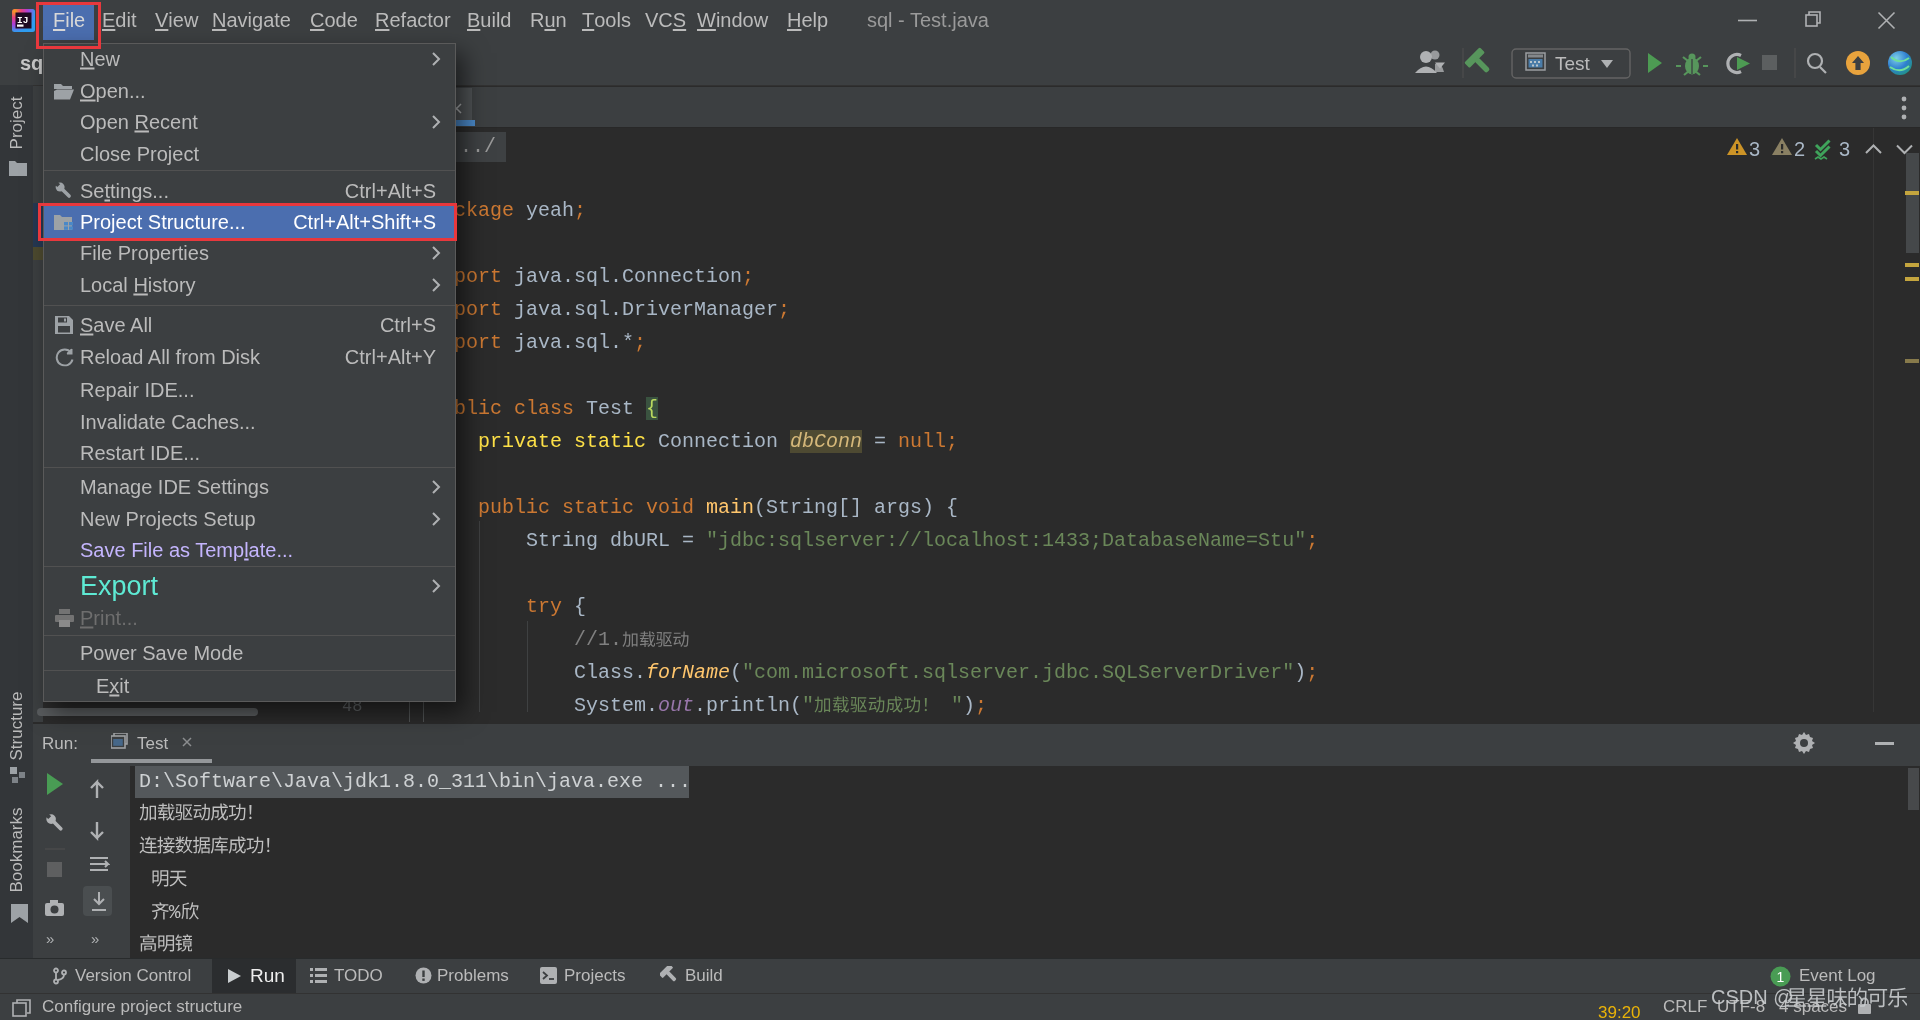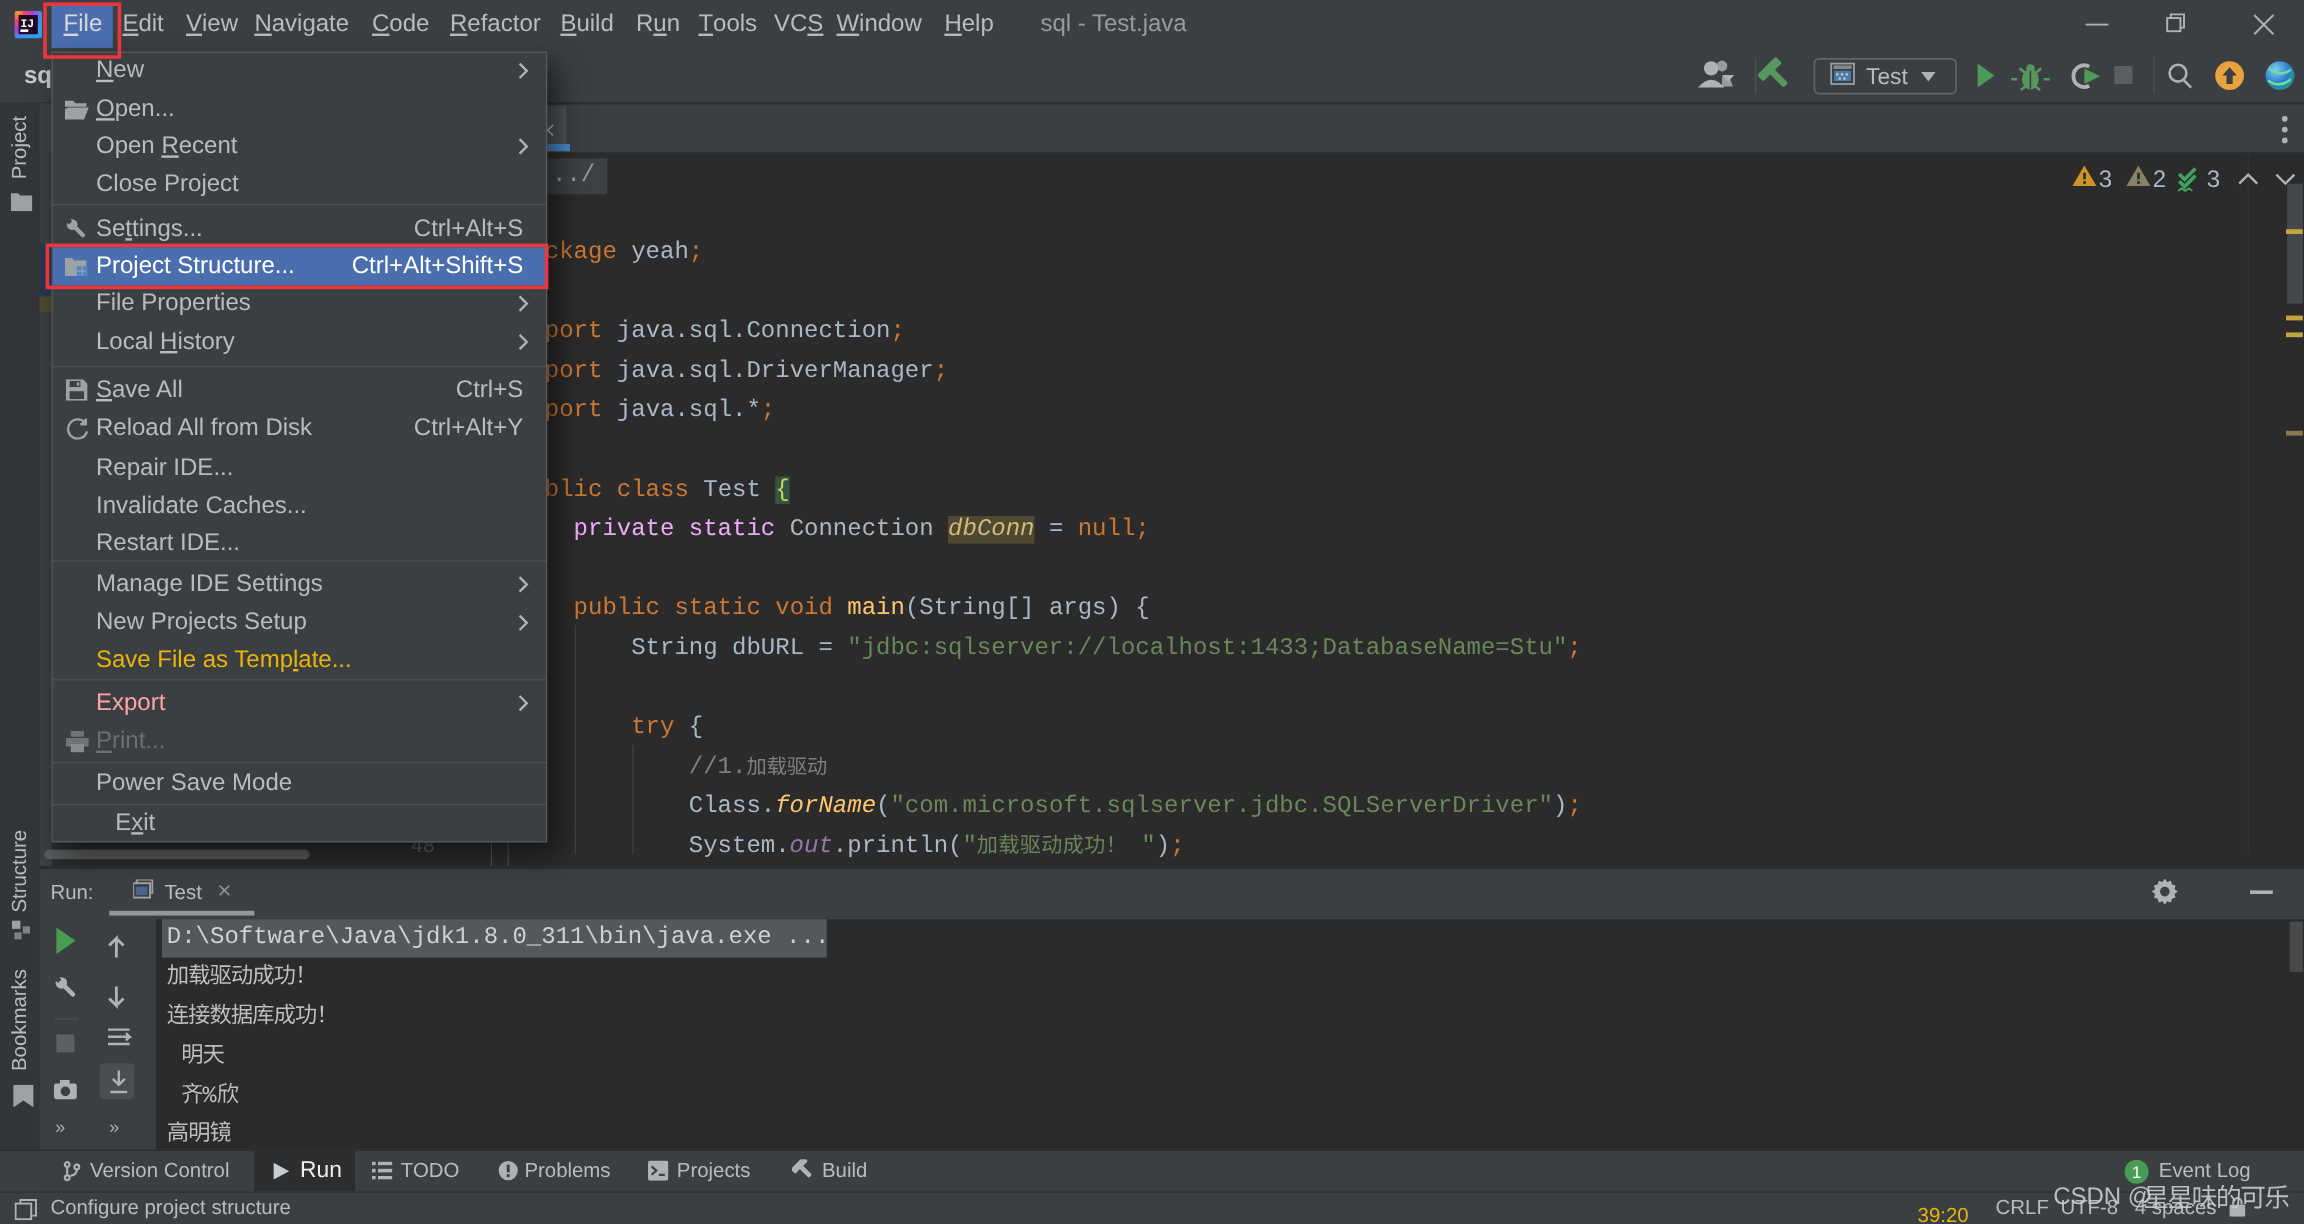--- a/index.html
+++ b/index.html
@@ -142,21 +142,21 @@
   </svg>
 <div class="abs mono" style="left:452px;top:132px;width:54px;height:30px;background:#3e4143;color:#999999;line-height:30px;padding-left:8px">../</div>
 <div class="abs" style="left:479px;top:521px;width:1px;height:191px;background:#3f4142"></div>
 <div class="abs" style="left:527px;top:621px;width:1px;height:91px;background:#3f4142"></div>
 <div class="abs" style="left:1873px;top:128px;width:1px;height:584px;background:#363636"></div>
 <div class="abs mono" style="left:430px;top:194px;height:33px;color:#a9b7c6"><span style="color:#cc7832">package</span> yeah<span style="color:#cc7832">;</span></div>
 <div class="abs mono" style="left:430px;top:260px;height:33px;color:#a9b7c6"><span style="color:#cc7832">import</span> java.sql.Connection<span style="color:#cc7832">;</span></div>
 <div class="abs mono" style="left:430px;top:293px;height:33px;color:#a9b7c6"><span style="color:#cc7832">import</span> java.sql.DriverManager<span style="color:#cc7832">;</span></div>
 <div class="abs mono" style="left:430px;top:326px;height:33px;color:#a9b7c6"><span style="color:#cc7832">import</span> java.sql.*<span style="color:#cc7832">;</span></div>
 <div class="abs mono" style="left:430px;top:392px;height:33px;color:#a9b7c6"><span style="color:#cc7832">public class</span> Test <span style="background:#3a5340;color:#b9d95f">{</span></div>
-<div class="abs mono" style="left:478px;top:425px;height:33px;color:#a9b7c6"><span style="color:#f0abfc">private static</span> Connection <span style="background:#4e4a32;color:#d5b87a;font-style:italic">dbConn</span> = <span style="color:#cc7832">null</span><span style="color:#cc7832">;</span></div>
+<div class="abs mono" style="left:478px;top:425px;height:33px;color:#a9b7c6"><span style="color:#fde047">private static</span> Connection <span style="background:#4e4a32;color:#d5b87a;font-style:italic">dbConn</span> = <span style="color:#cc7832">null</span><span style="color:#cc7832">;</span></div>
 <div class="abs mono" style="left:478px;top:491px;height:33px;color:#a9b7c6"><span style="color:#cc7832">public static void</span> <span style="color:#ffc66d">main</span>(String[] args) {</div>
 <div class="abs mono" style="left:526px;top:524px;height:33px;color:#a9b7c6">String dbURL = <span style="color:#6a8759">"jdbc:sqlserver://localhost:1433;DatabaseName=Stu"</span><span style="color:#cc7832">;</span></div>
 <div class="abs mono" style="left:526px;top:590px;height:33px;color:#a9b7c6"><span style="color:#cc7832">try</span> {</div>
 <div class="abs mono" style="left:574px;top:623px;height:33px;color:#808080">//1.<span style="color:#808080"><svg class="cjk" width="67" height="18" viewBox="0 0 67 18" fill="currentColor">
         <path transform="translate(0.0,14.6) scale(0.01700,-0.01700)" d="M605.4102783203125 81.101318359375H877.19970703125V8.8096923828125H605.4102783203125ZM53.4898681640625 650.500732421875H437.5491943359375V577.4290771484375H53.4898681640625ZM571.51953125 715.500732421875H913.140380859375V-57.2901611328125H837.898681640625V643.2091064453125H644.0311279296875V-64.68017578125H571.51953125ZM417.798828125 650.500732421875H490.48046875Q490.48046875 650.500732421875 490.48046875 643.0756225585938Q490.48046875 635.6505126953125 490.48046875 626.5553588867188Q490.48046875 617.460205078125 490.0904541015625 612.1201171875Q487.0904541015625 445.3603515625 483.89544677734375 331.00543212890625Q480.700439453125 216.6505126953125 476.00543212890625 144.45550537109375Q471.3104248046875 72.260498046875 463.61541748046875 33.200439453125Q455.92041015625 -5.859619140625 443.92041015625 -22.0296630859375Q430.4102783203125 -41.4898681640625 415.18017578125 -49.719970703125Q399.9500732421875 -57.9500732421875 377.6099853515625 -60.900146484375Q357.0499267578125 -63.8502197265625 324.74493408203125 -63.6302490234375Q292.43994140625 -63.4102783203125 258.659912109375 -61.1903076171875Q257.659912109375 -44.43994140625 252.259765625 -23.0694580078125Q246.859619140625 -1.698974609375 236.7894287109375 14.0513916015625Q272.3292236328125 11.44140625 302.0390625 10.74639892578125Q331.7489013671875 10.0513916015625 345.138916015625 10.0513916015625Q356.138916015625 9.44140625 364.138916015625 12.721435546875Q372.138916015625 16.00146484375 378.5289306640625 25.781494140625Q387.138916015625 37.3914794921875 393.2489013671875 73.721435546875Q399.35888671875 110.0513916015625 403.9688720703125 180.12628173828125Q408.578857421875 250.201171875 411.6888427734375 361.3509521484375Q414.798828125 472.500732421875 417.798828125 632.92041015625ZM195.47900390625 826.580322265625H268.940673828125Q268.3306884765625 688.219970703125 264.02569580078125 556.2948608398438Q259.720703125 424.3697509765625 243.1107177734375 306.06475830078125Q226.500732421875 187.759765625 189.28076171875 89.45477294921875Q152.060791015625 -8.8502197265625 86.2308349609375 -80.9703369140625Q80.1107177734375 -72.1201171875 70.04052734375 -62.40484619140625Q59.9703369140625 -52.6895751953125 48.92510986328125 -43.75433349609375Q37.8798828125 -34.819091796875 28.419677734375 -29.3089599609375Q78.299560546875 23.0810546875 109.87445068359375 93.0709228515625Q141.4493408203125 163.060791015625 159.1092529296875 246.57562255859375Q176.7691650390625 330.0904541015625 184.40411376953125 424.38531494140625Q192.0390625 518.68017578125 193.759033203125 620.2901611328125Q195.47900390625 721.900146484375 195.47900390625 826.580322265625Z"></path>
         <path transform="translate(16.8,14.6) scale(0.01700,-0.01700)" d="M736 784.1700439453125 789.541259765625 819.28076171875Q812.5911865234375 801.3306884765625 836.7261352539062 778.880615234375Q860.861083984375 756.4305419921875 881.8860473632812 733.8704833984375Q902.9110107421875 711.3104248046875 914.52099609375 692.5303955078125L858.2496337890625 653.07958984375Q840.8096923828125 681.0296630859375 805.6497802734375 718.3447875976562Q770.4898681640625 755.659912109375 736 784.1700439453125ZM53.8096923828125 613.720703125H950.8502197265625V552.739501953125H53.8096923828125ZM105.2496337890625 759.8408203125H545.2698974609375V699.6396484375H105.2496337890625ZM296.018798828125 840.580322265625H368.140380859375V582.659912109375H296.018798828125ZM608.619384765625 838.7503662109375H683.301025390625Q681.740966796875 695.9609375 688.7058715820312 568.7861938476562Q695.6707763671875 441.6114501953125 710.66064453125 337.781494140625Q725.6505126953125 233.9515380859375 747.6653442382812 158.3914794921875Q769.68017578125 82.8314208984375 798.8299560546875 41.9913330078125Q827.979736328125 1.1512451171875 862.5694580078125 1.1512451171875Q881.279296875 1.1512451171875 890.4142456054688 38.0311279296875Q899.5491943359375 74.9110107421875 903.5491943359375 162.5506591796875Q914.7894287109375 150.7503662109375 932.0647583007812 140.1201171875Q949.340087890625 129.4898681640625 962.7503662109375 123.979736328125Q957.020263671875 49.2496337890625 945.1201171875 6.55462646484375Q933.219970703125 -36.140380859375 912.259765625 -53.8603515625Q891.299560546875 -71.580322265625 856.279296875 -71.580322265625Q809.379150390625 -71.580322265625 772.819091796875 -38.8502197265625Q736.259033203125 -6.1201171875 709.259033203125 54.08502197265625Q682.259033203125 114.2901611328125 663.1240844726562 197.49530029296875Q643.9891357421875 280.700439453125 632.0491943359375 382.34552001953125Q620.1092529296875 483.9906005859375 614.6693115234375 599.4055786132812Q609.2293701171875 714.820556640625 608.619384765625 838.7503662109375ZM838.8892822265625 500.539794921875 905.6707763671875 481.3994140625Q872.8907470703125 367.71923828125 823.5857543945312 262.58428955078125Q774.28076171875 157.4493408203125 708.4757690429688 69.59442138671875Q642.6707763671875 -18.260498046875 559.500732421875 -81.820556640625Q550.6005859375 -70.020263671875 535.6052856445312 -55.35491943359375Q520.6099853515625 -40.6895751953125 506.8096923828125 -30.83935546875Q586.2496337890625 25.6505126953125 650.1045532226562 109.1903076171875Q713.95947265625 192.7301025390625 761.5093994140625 292.93994140625Q809.059326171875 393.1497802734375 838.8892822265625 500.539794921875ZM69.2496337890625 452.5303955078125H582.51953125V390.939208984375H69.2496337890625ZM332.6490478515625 359.6895751953125H403.2105712890625V-75.7503662109375H332.6490478515625ZM121.0093994140625 200.259033203125Q119.2293701171875 208.1591796875 115.3892822265625 220.7894287109375Q111.5491943359375 233.419677734375 107.12408447265625 246.63494873046875Q102.698974609375 259.8502197265625 97.7489013671875 268.92041015625Q109.698974609375 271.700439453125 121.06402587890625 285.11541748046875Q132.4290771484375 298.5303955078125 144.2091064453125 319.3603515625Q152.9891357421875 332.9703369140625 171.68414306640625 369.020263671875Q190.379150390625 405.0701904296875 211.2691650390625 453.2301025390625Q232.1591796875 501.3900146484375 247.1591796875 550.8299560546875L321.28076171875 530.9095458984375Q300.3306884765625 477.07958984375 274.820556640625 423.9696044921875Q249.3104248046875 370.859619140625 221.99530029296875 323.94464111328125Q194.68017578125 277.0296630859375 167.340087890625 239.5897216796875V237.8096923828125Q167.340087890625 237.8096923828125 160.41497802734375 234.05462646484375Q153.4898681640625 230.299560546875 144.17474365234375 224.37445068359375Q134.859619140625 218.4493408203125 127.93450927734375 212.02423095703125Q121.0093994140625 205.59912109375 121.0093994140625 200.259033203125ZM121.0093994140625 200.259033203125V256.9500732421875L162.31982421875 278.5303955078125H562.31982421875L561.9298095703125 214.2091064453125H201.739501953125Q170.07958984375 214.2091064453125 149.04449462890625 210.319091796875Q128.0093994140625 206.4290771484375 121.0093994140625 200.259033203125ZM64.859619140625 91.940673828125Q128.0296630859375 96.7706298828125 212.419677734375 103.90557861328125Q296.8096923828125 111.04052734375 392.72467041015625 119.5904541015625Q488.6396484375 128.140380859375 585.07958984375 137.1903076171875L584.6895751953125 74.6490478515625Q492.6396484375 65.4290771484375 399.69970703125 55.90411376953125Q306.759765625 46.379150390625 222.6497802734375 38.0491943359375Q138.539794921875 29.71923828125 72.5897216796875 22.499267578125Z"></path>
         <path transform="translate(33.6,14.6) scale(0.01700,-0.01700)" d="M344.6787109375 372.8704833984375H411.56005859375Q411.56005859375 372.8704833984375 411.36505126953125 360.88531494140625Q411.1700439453125 348.900146484375 410.1700439453125 341.56005859375Q402.1201171875 214.5101318359375 393.7901611328125 136.81512451171875Q385.460205078125 59.1201171875 374.740234375 17.9500732421875Q364.020263671875 -23.219970703125 348.4102783203125 -39.3900146484375Q335.68017578125 -54.68017578125 320.4500732421875 -60.740234375Q305.219970703125 -66.80029296875 282.8798828125 -68.9703369140625Q264.31982421875 -70.140380859375 231.62481689453125 -69.72540283203125Q198.9298095703125 -69.3104248046875 162.9298095703125 -67.0904541015625Q161.9298095703125 -52.68017578125 156.8096923828125 -35.12481689453125Q151.6895751953125 -17.5694580078125 142.7894287109375 -3.939208984375Q180.279296875 -7.5491943359375 211.5491943359375 -8.5491943359375Q242.819091796875 -9.5491943359375 256.2091064453125 -9.5491943359375Q269.4290771484375 -9.5491943359375 277.73406982421875 -7.35418701171875Q286.0390625 -5.1591796875 292.4290771484375 2.2308349609375Q303.8690185546875 14.4508056640625 313.3089599609375 52.28076171875Q322.7489013671875 90.1107177734375 330.49383544921875 164.68560791015625Q338.23876953125 239.260498046875 344.6787109375 360.80029296875ZM30.179443359375 148.6707763671875Q81.619384765625 159.940673828125 150.8892822265625 177.54052734375Q220.1591796875 195.140380859375 293.4290771484375 214.240234375L299.7691650390625 156.2091064453125Q233.059326171875 137.71923828125 167.179443359375 119.42437744140625Q101.299560546875 101.1295166015625 45.4696044921875 85.859619140625ZM68.0093994140625 796.2105712890625H331.83935546875V731.3292236328125H68.0093994140625ZM304.9688720703125 797.380615234375H371.240234375Q368.020263671875 744.820556640625 363.1903076171875 685.9305419921875Q358.3603515625 627.04052734375 353.33538818359375 568.54052734375Q348.3104248046875 510.04052734375 342.89544677734375 457.6505126953125Q337.48046875 405.260498046875 332.48046875 365.700439453125L265.379150390625 361.9906005859375Q270.9891357421875 403.7706298828125 277.01409912109375 457.57562255859375Q283.0390625 511.380615234375 288.56402587890625 570.2955932617188Q294.0889892578125 629.2105712890625 298.4189453125 688.0155639648438Q302.7489013671875 746.820556640625 304.9688720703125 797.380615234375ZM103.59912109375 655.859619140625 168.4305419921875 651.6895751953125Q164.820556640625 597.3494873046875 159.7105712890625 534.179443359375Q154.6005859375 471.0093994140625 148.68560791015625 412.53436279296875Q142.7706298828125 354.059326171875 136.5506591796875 310.8892822265625H71.499267578125Q78.1092529296875 355.4493408203125 84.21923828125 415.42437744140625Q90.3292236328125 475.3994140625 95.5491943359375 538.7644653320312Q100.7691650390625 602.1295166015625 103.59912109375 655.859619140625ZM97.19970703125 372.48046875H361.1888427734375V310.8892822265625H97.19970703125ZM939.04052734375 782.2105712890625V712.819091796875H527.76123046875V29.3509521484375H960.7503662109375V-39.04052734375H457.419677734375V782.2105712890625ZM560.3603515625 595.8892822265625 614.5615234375 629.780029296875Q660.2713623046875 572.900146484375 707.76123046875 507.9102783203125Q755.2510986328125 442.92041015625 798.7160034179688 377.04052734375Q842.180908203125 311.16064453125 877.7308349609375 251.19573974609375Q913.28076171875 191.2308349609375 935.720703125 143.0108642578125L875.83935546875 101.219970703125Q854.179443359375 150.0499267578125 819.4095458984375 211.099853515625Q784.6396484375 272.1497802734375 741.6497802734375 339.22467041015625Q698.659912109375 406.299560546875 652.3650512695312 472.0694580078125Q606.0701904296875 537.83935546875 560.3603515625 595.8892822265625ZM833.4493408203125 654.31982421875 901.620849609375 637.5694580078125Q866.3509521484375 530.859619140625 820.1910400390625 428.5897216796875Q774.0311279296875 326.31982421875 720.4562377929688 236.7698974609375Q666.88134765625 147.219970703125 608.3914794921875 78.340087890625Q602.88134765625 85.240234375 592.2261352539062 94.0904541015625Q581.5709228515625 102.940673828125 570.5256958007812 111.90087890625Q559.48046875 120.861083984375 550.580322265625 126.3712158203125Q609.5101318359375 190.52099609375 661.719970703125 275.1707763671875Q713.9298095703125 359.820556640625 757.8346557617188 456.88531494140625Q801.739501953125 553.9500732421875 833.4493408203125 654.31982421875Z"></path>
         <path transform="translate(50.4,14.6) scale(0.01700,-0.01700)" d="M507.4898681640625 609.0108642578125H908.9095458984375V537.1092529296875H507.4898681640625ZM871.9486083984375 609.0108642578125H945.020263671875Q945.020263671875 609.0108642578125 945.020263671875 601.8907470703125Q945.020263671875 594.7706298828125 944.8252563476562 585.8704833984375Q944.6302490234375 576.9703369140625 944.6302490234375 571.020263671875Q939.80029296875 416.3603515625 934.580322265625 309.44537353515625Q929.3603515625 202.5303955078125 922.640380859375 134.2503662109375Q915.92041015625 65.9703369140625 906.8104248046875 27.80029296875Q897.700439453125 -10.3697509765625 884.48046875 -26.539794921875Q869.3603515625 -46.3900146484375 852.8252563476562 -54.42510986328125Q836.2901611328125 -62.460205078125 811.9500732421875 -65.4102783203125Q788.780029296875 -67.3603515625 750.9251098632812 -67.140380859375Q713.0701904296875 -66.92041015625 673.240234375 -64.0904541015625Q671.8502197265625 -47.7301025390625 665.9500732421875 -27.05462646484375Q660.0499267578125 -6.379150390625 649.979736328125 9.5911865234375Q692.3494873046875 5.981201171875 728.1942749023438 5.17620849609375Q764.0390625 4.3712158203125 780.0390625 4.3712158203125Q793.259033203125 3.76123046875 802.47900390625 6.84625244140625Q811.698974609375 9.9312744140625 819.0889892578125 18.7113037109375Q829.5289306640625 30.9312744140625 837.35888671875 66.45623779296875Q845.1888427734375 101.981201171875 851.3237915039062 168.5311279296875Q857.458740234375 235.0810546875 862.2886962890625 339.0709228515625Q867.11865234375 443.060791015625 871.9486083984375 592.4305419921875ZM652.5086669921875 822.9703369140625H726.9703369140625Q726.3603515625 718.4898681640625 723.5553588867188 614.2246704101562Q720.7503662109375 509.95947265625 710.3353881835938 410.5694580078125Q699.92041015625 311.179443359375 677.8104248046875 221.239501953125Q655.700439453125 131.299560546875 616.5654907226562 55.16461181640625Q577.4305419921875 -20.9703369140625 516.6005859375 -78.7503662109375Q510.48046875 -69.5101318359375 500.21527099609375 -59.29486083984375Q489.9500732421875 -49.07958984375 479.099853515625 -39.64434814453125Q468.2496337890625 -30.2091064453125 458.3994140625 -24.9189453125Q516.499267578125 27.9110107421875 552.879150390625 99.14581298828125Q589.259033203125 170.380615234375 609.7239379882812 255.33538818359375Q630.1888427734375 340.2901611328125 639.1287841796875 434.08502197265625Q648.0687255859375 527.8798828125 650.2886962890625 626.5499267578125Q652.5086669921875 725.219970703125 652.5086669921875 822.9703369140625ZM89.419677734375 758.04052734375H476.0499267578125V690.819091796875H89.419677734375ZM53.759765625 519.8907470703125H494.2698974609375V451.1092529296875H53.759765625ZM348.1295166015625 347.979736328125 409.8408203125 364.7301025390625Q429.060791015625 320.460205078125 448.8907470703125 268.88531494140625Q468.720703125 217.3104248046875 485.85565185546875 169.1505126953125Q502.9906005859375 120.9906005859375 511.820556640625 86.380615234375L445.9891357421875 63.8502197265625Q437.5491943359375 99.68017578125 421.499267578125 148.53509521484375Q405.4493408203125 197.3900146484375 386.20440673828125 249.85491943359375Q366.95947265625 302.31982421875 348.1295166015625 347.979736328125ZM89.56005859375 43.2091064453125 83.7098388671875 106.6505126953125 121.580322265625 133.5709228515625 449.2901611328125 202.5911865234375Q450.68017578125 188.0108642578125 453.82525634765625 168.78546142578125Q456.9703369140625 149.56005859375 459.92041015625 137.9298095703125Q367.48046875 117.19970703125 305.17547607421875 102.859619140625Q242.8704833984375 88.51953125 203.39544677734375 79.0694580078125Q163.92041015625 69.619384765625 141.66534423828125 63.059326171875Q119.4102783203125 56.499267578125 107.960205078125 52.13421630859375Q96.5101318359375 47.7691650390625 89.56005859375 43.2091064453125ZM89.1700439453125 43.819091796875Q87.3900146484375 51.71923828125 83.35491943359375 64.54449462890625Q79.31982421875 77.3697509765625 74.39471435546875 90.780029296875Q69.4696044921875 104.1903076171875 65.1295166015625 113.260498046875Q77.4696044921875 116.820556640625 87.94464111328125 135.56549072265625Q98.419677734375 154.3104248046875 111.0296630859375 183.140380859375Q117.0296630859375 196.7503662109375 128.2496337890625 228.580322265625Q139.4696044921875 260.4102783203125 153.10455322265625 303.3502197265625Q166.739501953125 346.2901611328125 179.5694580078125 395.7301025390625Q192.3994140625 445.1700439453125 201.2293701171875 493.6099853515625L274.6910400390625 470.4696044921875Q259.4710693359375 403.6396484375 237.88604736328125 334.50469970703125Q216.301025390625 265.3697509765625 191.71600341796875 201.84478759765625Q167.1309814453125 138.31982421875 141.52099609375 86.8798828125V85.099853515625Q141.52099609375 85.099853515625 133.620849609375 80.95477294921875Q125.720703125 76.8096923828125 115.34552001953125 70.299560546875Q104.9703369140625 63.7894287109375 97.0701904296875 56.779296875Q89.1700439453125 49.7691650390625 89.1700439453125 43.819091796875Z"></path>
       </svg></span></div>
 <div class="abs mono" style="left:574px;top:656px;height:33px;color:#a9b7c6">Class.<span style="color:#ffc66d;font-style:italic">forName</span>(<span style="color:#6a8759">"com.microsoft.sqlserver.jdbc.SQLServerDriver"</span>)<span style="color:#cc7832">;</span></div>
@@ -443,25 +443,25 @@
     <svg width="10" height="16" viewBox="0 0 10 16" style="position:absolute;right:14px;top:50%;transform:translateY(-50%)">
       <path d="M2 2 l6 6 -6 6" stroke="#afb1b3" stroke-width="2" fill="none"></path>
     </svg>
   </div>
 <div class="abs" style="left:44px;top:503px;width:411px;height:32px;font-size:20px;color:#bbbbbb;z-index:41">
     <span style="position:absolute;left:36px;top:50%;transform:translateY(-50%)">New Projects Setup</span>
     <svg width="10" height="16" viewBox="0 0 10 16" style="position:absolute;right:14px;top:50%;transform:translateY(-50%)">
       <path d="M2 2 l6 6 -6 6" stroke="#afb1b3" stroke-width="2" fill="none"></path>
     </svg>
   </div>
-<div class="abs" style="left:44px;top:534px;width:411px;height:32px;font-size:20px;color:#eab308;z-index:41">
+<div class="abs" style="left:44px;top:534px;width:411px;height:32px;font-size:20px;color:#c4b5fd;z-index:41">
     <span style="position:absolute;left:36px;top:50%;transform:translateY(-50%)">Save File as Temp<u>l</u>ate...</span>
   </div>
 <div class="abs" style="left:44px;top:566px;width:411px;height:1px;background:#515151;z-index:41"></div>
-<div class="abs" style="left:44px;top:570px;width:411px;height:32px;font-size:20px;color:#fca5a5;z-index:41">
+<div class="abs" style="left:44px;top:570px;width:411px;height:32px;font-size:27px;color:#5eead4;z-index:41">
     <span style="position:absolute;left:36px;top:50%;transform:translateY(-50%)">Export</span>
     <svg width="10" height="16" viewBox="0 0 10 16" style="position:absolute;right:14px;top:50%;transform:translateY(-50%)">
       <path d="M2 2 l6 6 -6 6" stroke="#afb1b3" stroke-width="2" fill="none"></path>
     </svg>
   </div>
 <div class="abs" style="left:44px;top:602px;width:411px;height:32px;font-size:20px;color:#6e6e6e;z-index:41">
     <svg width="19" height="18" viewBox="0 0 19 18" style="position:absolute;left:11px;top:50%;transform:translateY(-50%)" fill="#737373">
       <rect x="4" y="0" width="11" height="5"></rect>
       <rect x="0" y="6" width="19" height="7" rx="1"></rect>
       <rect x="4" y="11" width="11" height="7" fill="#8a8a8a"></rect>

